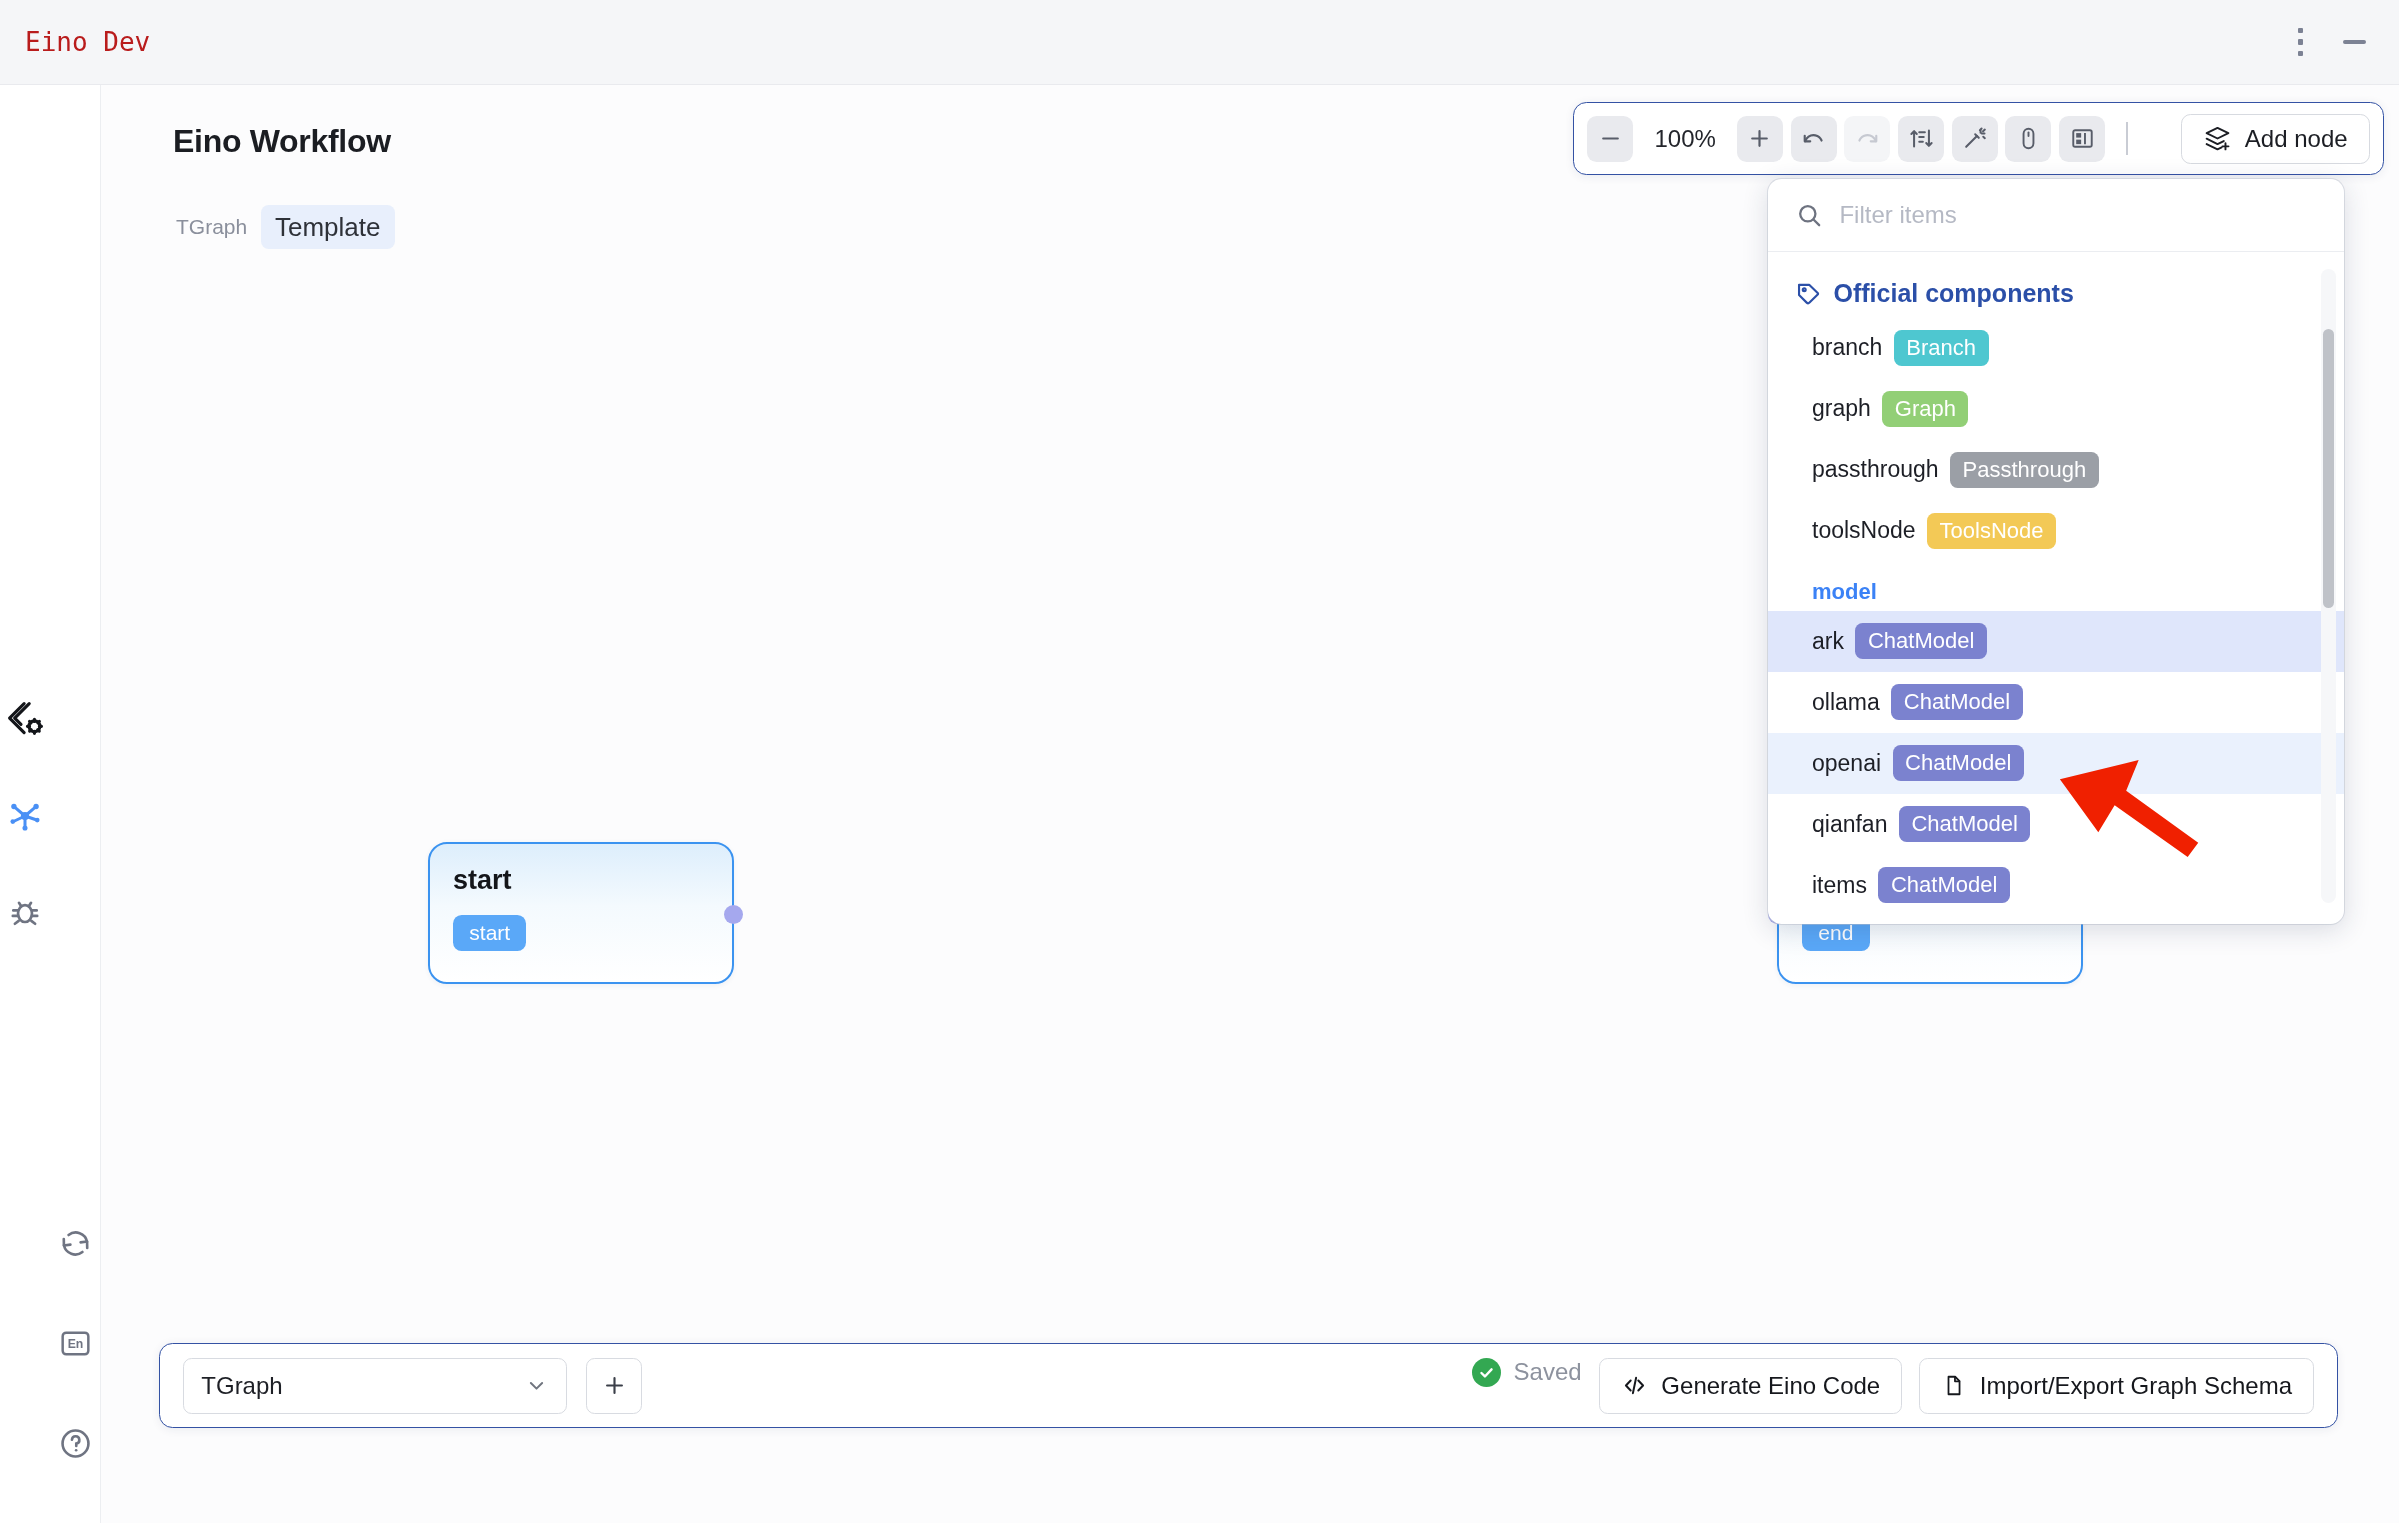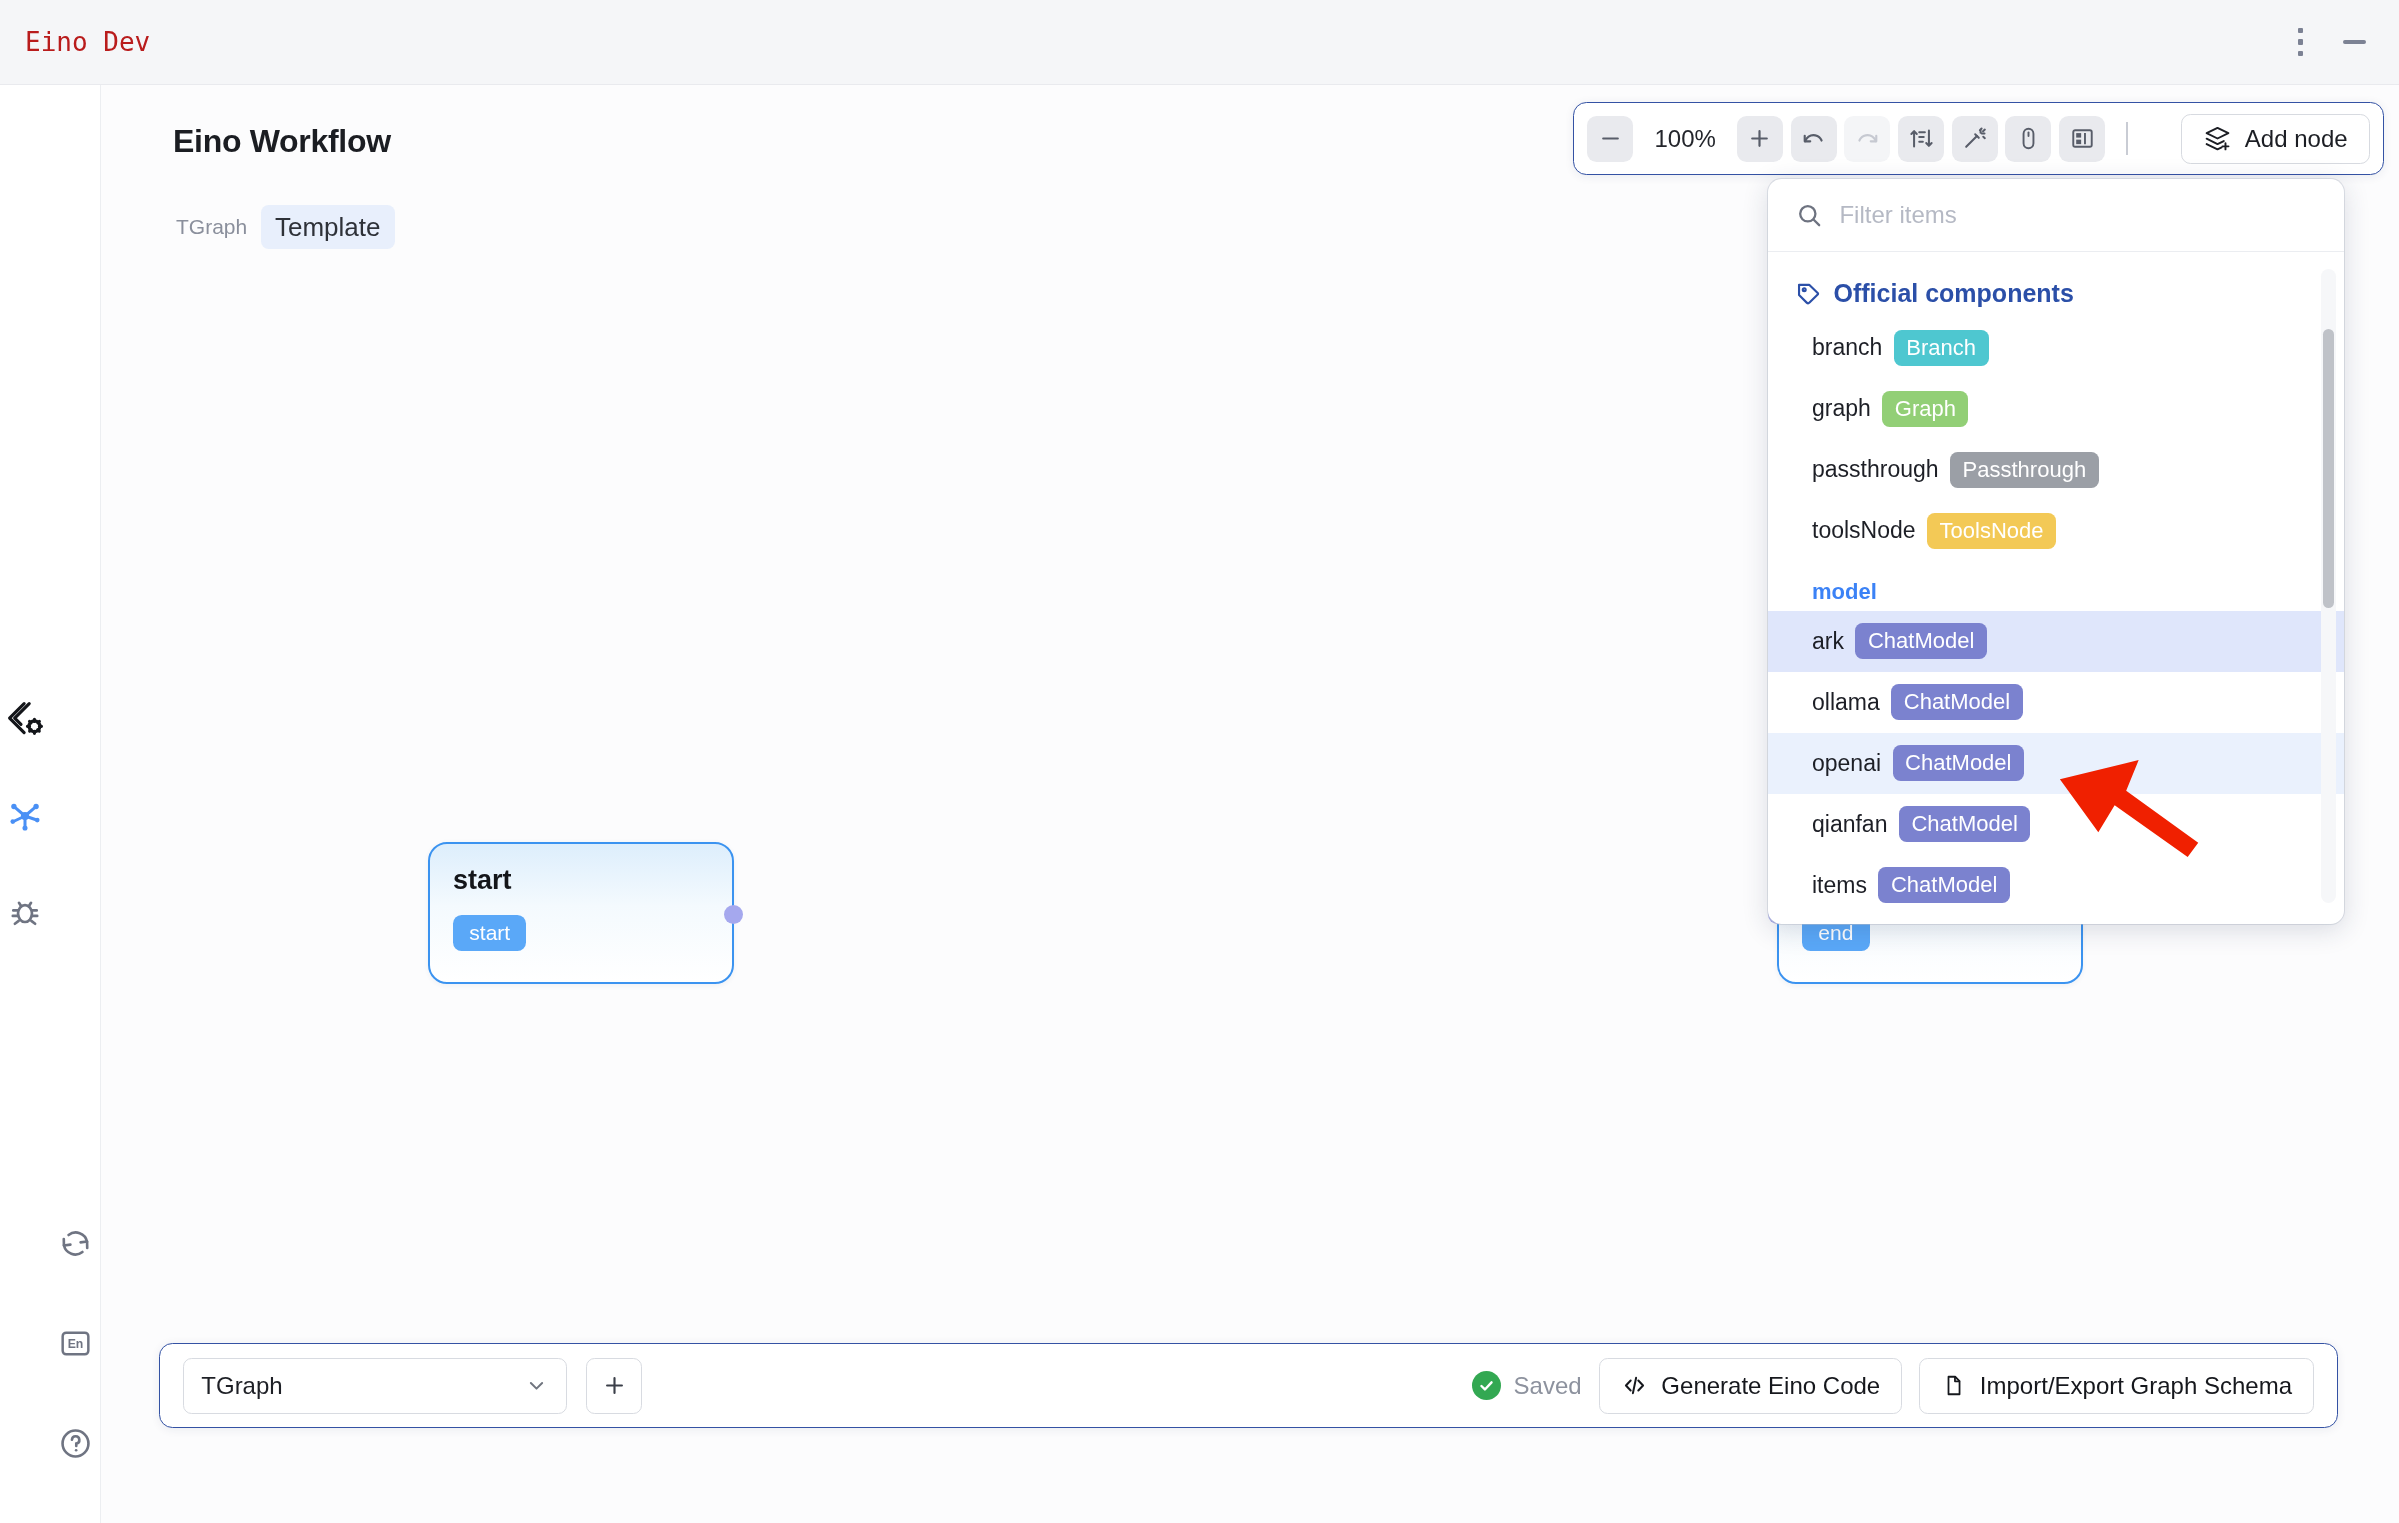--- a/index.html
+++ b/index.html
@@ -159,21 +159,21 @@
   .bb-select {
     width: 384px; height: 56px; border: 1px solid #d8dbe1; border-radius: 8.6px;
     display: flex; align-items: center; padding: 0 17.3px; cursor: pointer;
     font-size: 24px; color: #1e2026; background: #fff;
   }
   .bb-select .chev { margin-left: auto; }
   .bb-plus {
     width: 56px; height: 56px; border: 1px solid #d8dbe1; border-radius: 8.6px;
     display: flex; align-items: center; justify-content: center; cursor: pointer; background: #fff;
   }
-  .bb-right { margin-left: auto; display: flex; align-items: center; gap: 17.3px; }
+  .bb-right { margin-left: auto; display: flex; align-items: flex-start; gap: 17.3px; }
   .bb-saved { display: flex; align-items: center; gap: 12.5px; font-size: 24px; color: #8d929e; }
   .check-circle {
     width: 29px; height: 29px; border-radius: 50%; background: #33a852;
     display: flex; align-items: center; justify-content: center;
   }
   .bb-btn {
     height: 56px; border: 1px solid #d8dbe1; border-radius: 8.6px; background: #fff;
     display: flex; align-items: center; gap: 13.4px; padding: 0 21px;
     font-size: 24px; color: #16181d; cursor: pointer;
   }

